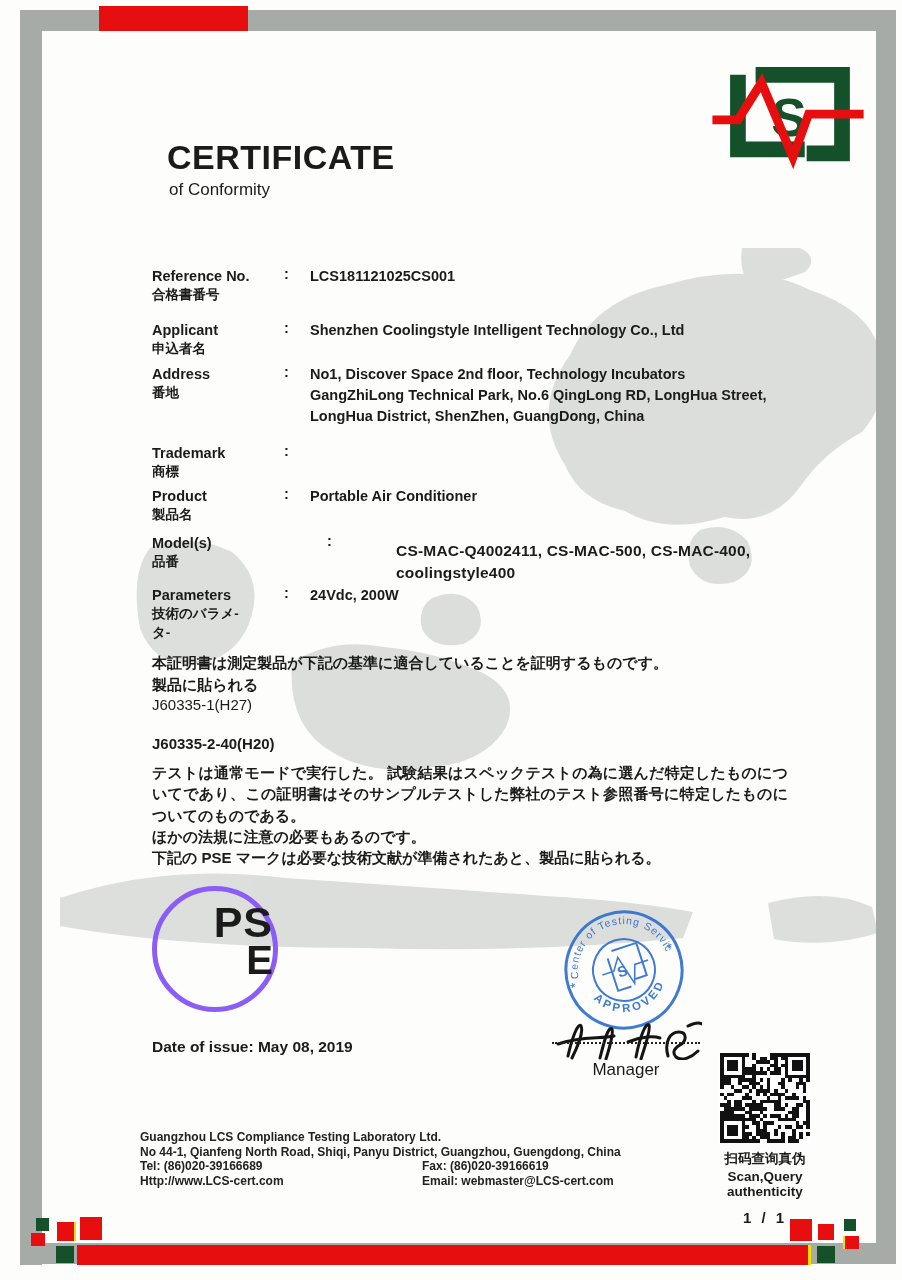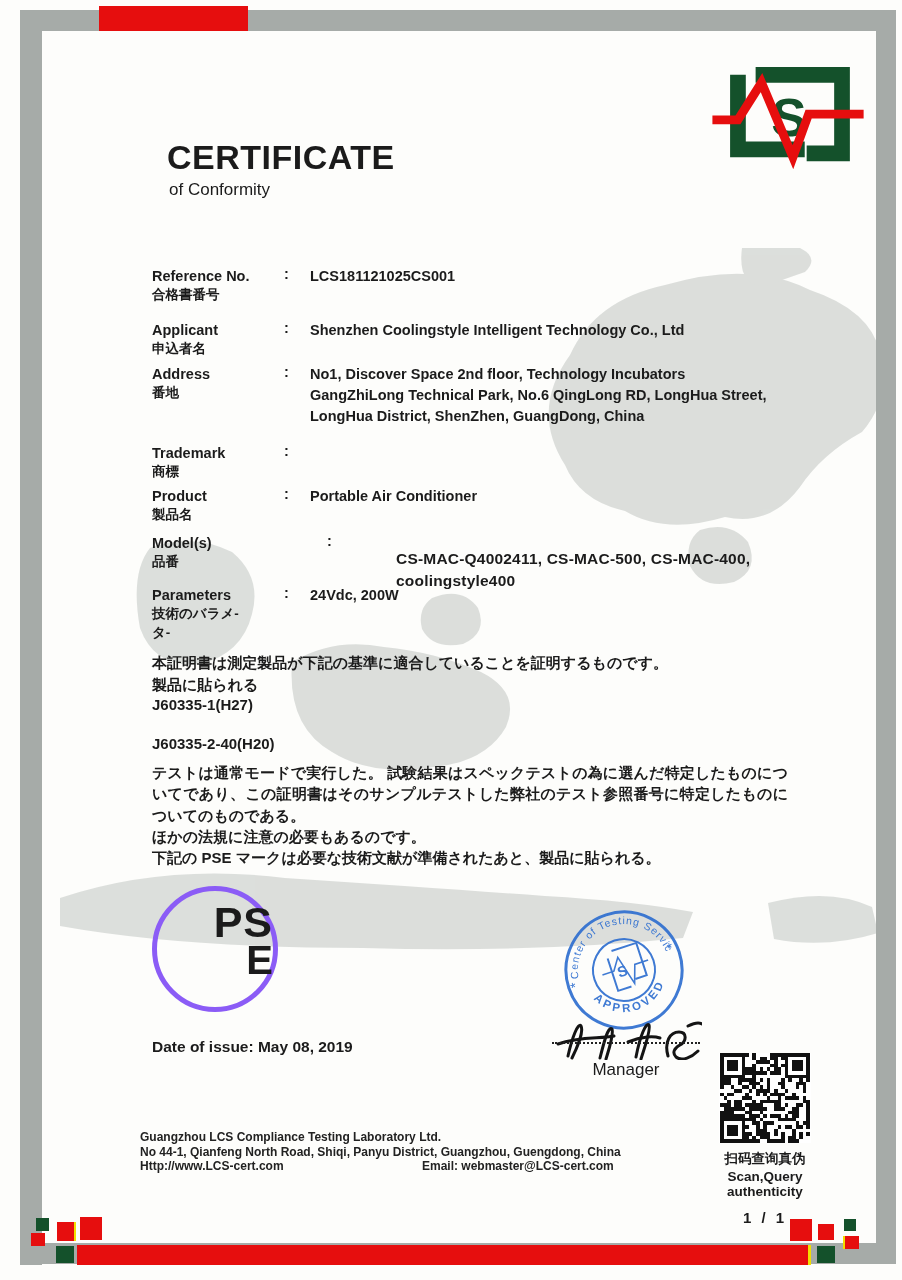--- a/index.html
+++ b/index.html
@@ -8,21 +8,21 @@
   .abs{position:absolute;}
   
   .bar{position:absolute;background:#a6aba8;}
   .sq{position:absolute;}
   
   .row{position:absolute;left:152px;width:640px;display:flex;align-items:flex-start;}
   .row .lab{width:132px;font-weight:bold;font-size:14.5px;line-height:1.4;}
   .row .lab .ja{font-size:13.5px;white-space:pre-line;}
   .row .colon{width:26px;font-weight:bold;font-size:14.5px;}
   .row .val{flex:1;font-weight:bold;font-size:14.5px;line-height:1.45;white-space:pre-line;}
-  .row .val.big{font-size:15.5px;margin-top:15px;letter-spacing:.2px;}
+  .row .val.big{font-size:15.5px;margin-top:7px;letter-spacing:.2px;}
   .jp{font-weight:600;font-size:15px;line-height:1.4;}
   
   .pse{position:absolute;left:152px;top:886px;width:116px;height:116px;border:5px solid #8b5cf6;
        border-radius:50%;text-align:right;background:transparent;}
   .pse .ps{font-size:43px;font-weight:bold;line-height:1;margin-top:10px;letter-spacing:1px;}
   .pse .e{font-size:40px;font-weight:bold;line-height:1;margin-top:-4px;margin-left:-10px;}
   
   .sig-line{position:absolute;left:552px;top:1042px;width:148px;border-bottom:2.5px dotted #222;}
   .manager{position:absolute;left:552px;top:1060px;width:148px;text-align:center;
            font-size:17px;color:#1b1b1b;}
@@ -124,21 +124,21 @@
   </div>
   <div class="row" style="top:585px;">
     <div class="lab"><span>Parameters</span><div class="ja">技術のバラメ-
 タ-</div></div>
     <div class="colon">:</div>
     <div class="val">24Vdc, 200W</div>
   </div>
 
   <div class="abs jp" style="left:152px;top:652px;width:650px;">本証明書は測定製品が下記の基準に適合していることを証明するものです。</div>
   <div class="abs jp" style="left:152px;top:674px;">製品に貼られる</div>
-  <div class="abs" style="left:152px;top:696px;font-size:15px;font-weight:bold;">J60335-1(H27)</div>
+  <div class="abs" style="left:152px;top:696px;font-size:15px;font-weight:normal;">J60335-1(H27)</div>
   <div class="abs" style="left:152px;top:735px;font-size:15px;font-weight:bold;">J60335-2-40(H20)</div>
 
   <div class="abs jp" style="left:152px;top:762px;width:636px;line-height:1.42;">
     <div style="text-align:justify;">テストは通常モードで実行した。 試験結果はスペックテストの為に選んだ特定したものについてであり、この証明書はそのサンプルテストした弊社のテスト参照番号に特定したものについてのものである。</div>
     <div>ほかの法規に注意の必要もあるのです。</div>
     <div>下記の PSE マークは必要な技術文献が準備されたあと、製品に貼られる。</div>
   </div>
 
   <div class="pse">
     <div class="ps">PS</div>
@@ -535,18 +535,22 @@
     <div class="qr-en">Scan,Query authenticity</div>
     <div class="qr-page">1 / 1</div>
   </div>
 
   <div class="footer">
     <div>Guangzhou LCS Compliance Testing Laboratory Ltd.</div>
     <div class="frow">
         <span>No 44-1, Qianfeng North Road, Shiqi, Panyu District, Guangzhou, Guengdong, China</span>
       </div>
     <div class="frow">
+      <span class="c1">Tel: (86)020-39166689</span>
+      <span>Fax: (86)020-39166619</span>
+    </div>
+    <div class="frow">
       <span class="c1">Http://www.LCS-cert.com</span>
       <span>Email: webmaster@LCS-cert.com</span>
     </div>
   </div>
 
 </div>
 
 </body></html>

